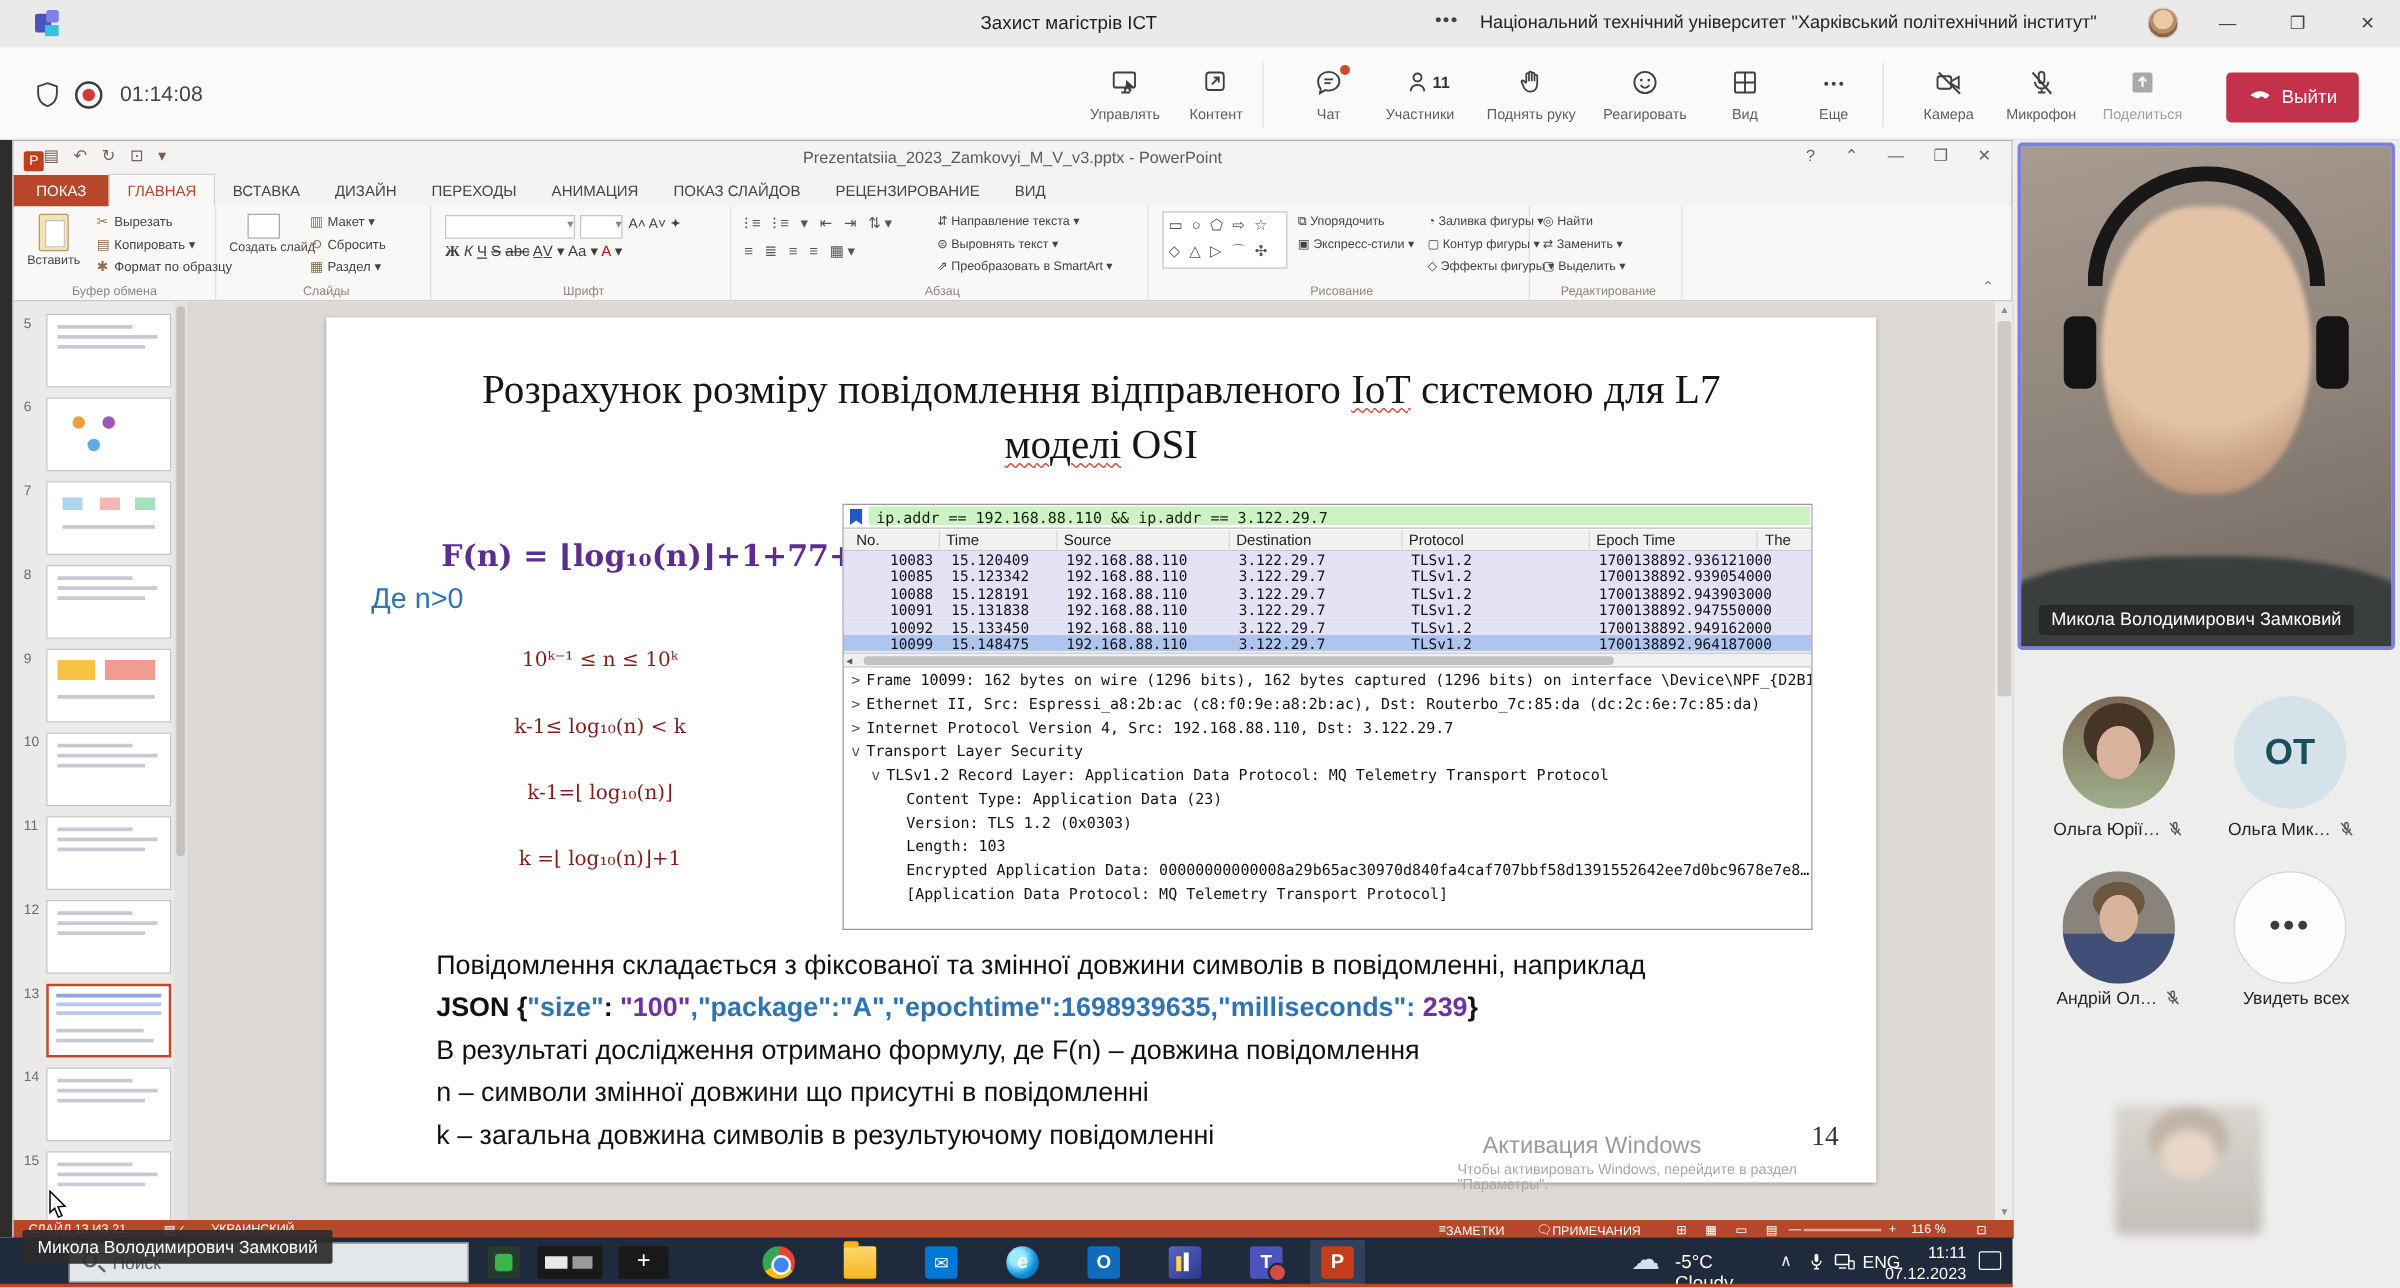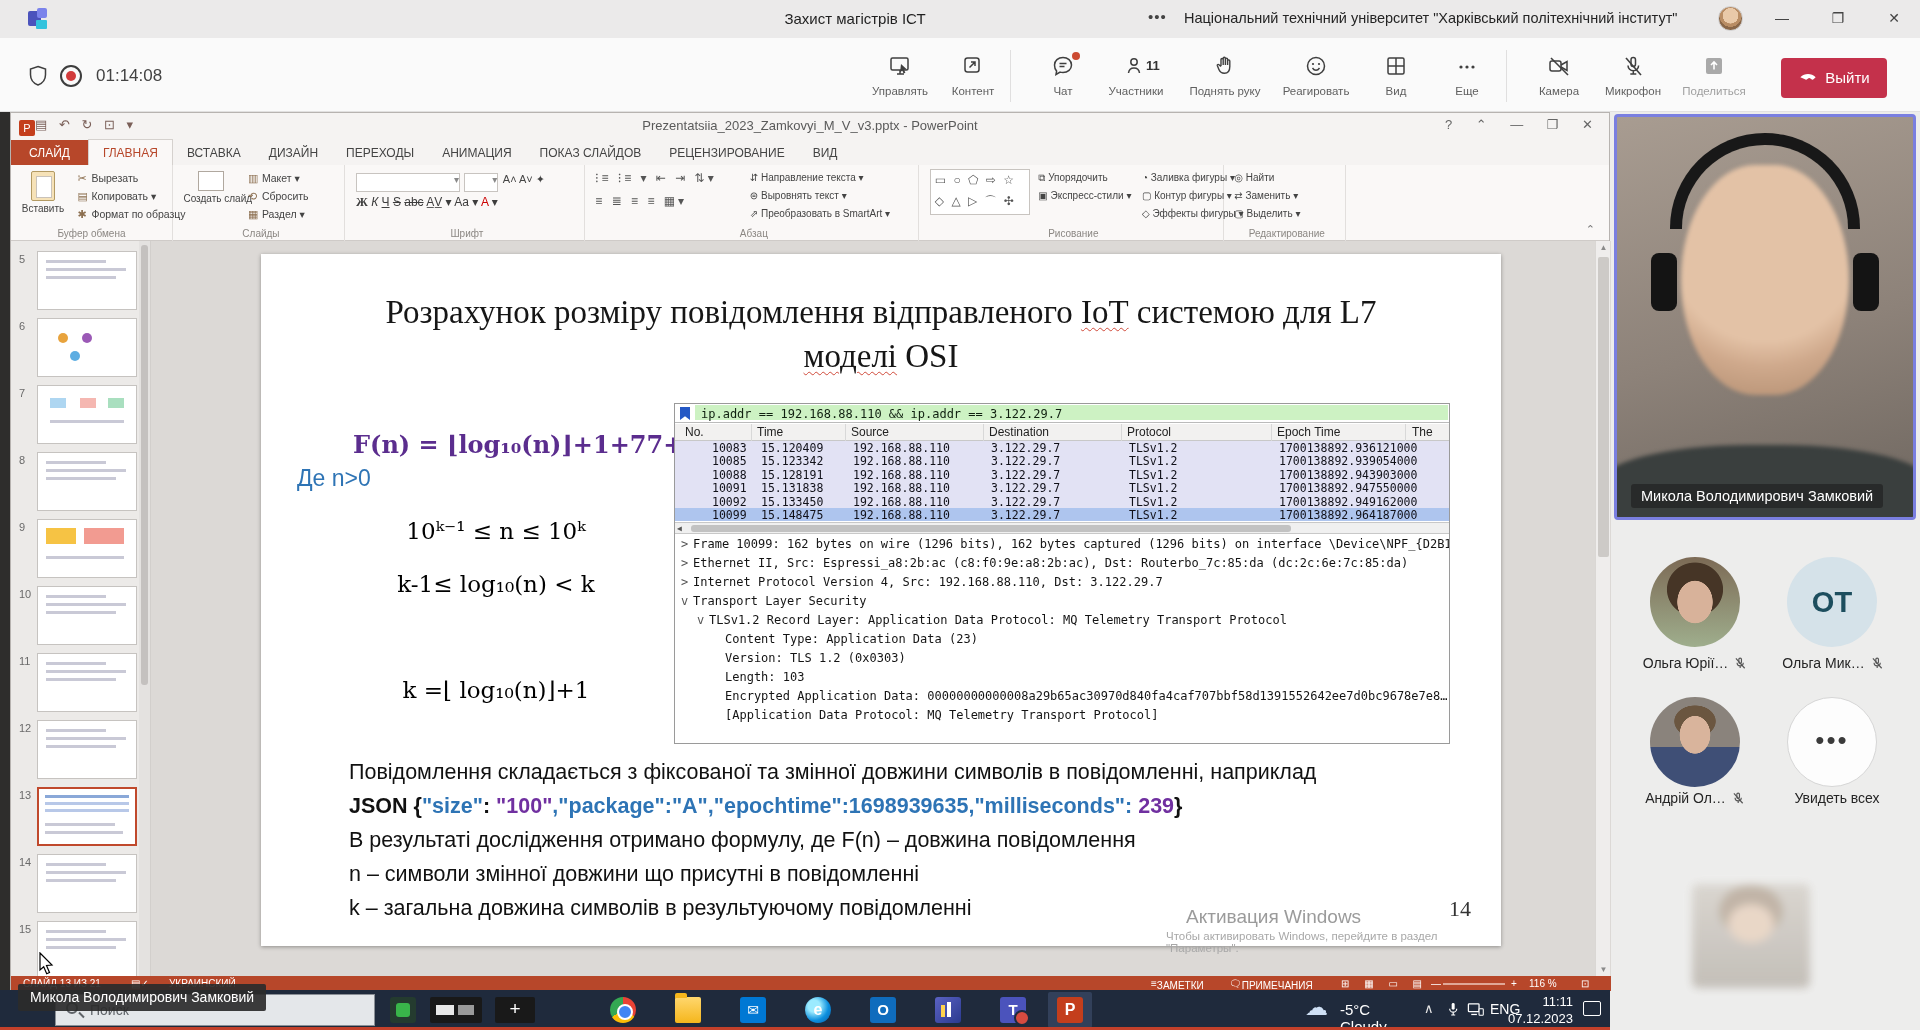--- a/index.html
+++ b/index.html
@@ -111,21 +111,21 @@
   .vscroll { position:absolute; left:1584px; top:0; width:15px; height:735px; background:#efedec; border-left:1px solid #dad7d4;}
   .vscroll .vthumb { position:absolute; left:2px; top:16px; width:11px; height:300px; background:#cdcac7; border-radius:2px;}
   .vscroll .arr { position:absolute; left:0; width:15px; text-align:center; font-size:8px; color:#8a8a8a; }
 
   
   .slide { position:absolute; left:250px; top:13px; width:1240px; height:692px; background:#fff; box-shadow:0 1px 4px rgba(0,0,0,.35); }
   .stitle { position:absolute; left:0; width:1240px; text-align:center; font-family:"Liberation Serif",serif; font-size:33px; color:#161616; }
   .sq { text-decoration:underline wavy #d04a3a 1px; text-underline-offset:4px; }
   .formula-main { position:absolute; left:92px; top:176px; font-family:"DejaVu Serif","DejaVu Sans",serif; font-weight:bold; font-size:24px; color:#5b2d8e; }
   .formula-cond { position:absolute; left:36px; top:211px; font-size:23px; color:#2e74b5; }
-  .mathline { position:absolute; left:70px; width:330px; text-align:center; font-family:"DejaVu Serif","DejaVu Sans",serif; font-size:23px; color:#000000; }
+  .mathline { position:absolute; left:54px; width:330px; text-align:center; font-family:"DejaVu Serif","DejaVu Sans",serif; font-size:16px; color:#7f1d1d; }
   .sbody { position:absolute; left:88px; font-size:21.5px; color:#111; white-space:nowrap; }
   .sbody.json { font-weight:bold; }
   .c-k{color:#111;} .c-b{color:#2e74b5;} .c-p{color:#7030a0;}
   .wm1 { position:absolute; left:905px; top:652px; font-size:19px; color:#9b9b9b;margin-left:20px; }
   .wm2 { position:absolute; left:905px; top:676px; font-size:11.5px; color:#a8a8a8; }
   .pagenum { position:absolute; left:1188px; top:642px; font-family:"Liberation Serif",serif; font-size:22px; color:#333; }
 
   
   .ws { position:absolute; left:413px; top:149px; width:776px; height:341px; background:#fff; border:1px solid #9a9a9a; font-family:"DejaVu Sans Mono","Liberation Mono",monospace; }
   .ws-filter { position:absolute; left:0; top:0; width:100%; height:19px; background:#fff; border-bottom:1px solid #bbb; }
@@ -343,21 +343,21 @@
     <div class="selfview"></div>
   </div>
 
   <div class="darkstrip"></div>
   <div class="ppt">
     <div class="ppt-titlebar">
       <span class="qa"><span class="plogo">P</span>▤ ↶ ↻ ⊡ ▾</span>
       <div class="ppt-title">Prezentatsiia_2023_Zamkovyi_M_V_v3.pptx - PowerPoint</div>
       <div class="ppt-ctrls">? ⌃ — ❐ ✕</div>
     </div>
-    <div class="tabs"><span class="tab file">СЛАЙД</span><span class="tab active">ГЛАВНАЯ</span><span class="tab">ВСТАВКА</span><span class="tab">ДИЗАЙН</span><span class="tab">ПЕРЕХОДЫ</span><span class="tab">АНИМАЦИЯ</span><span class="tab">ПОКАЗ СЛАЙДОВ</span><span class="tab">РЕЦЕНЗИРОВАНИЕ</span><span class="tab">ВИД</span></div>
+    <div class="tabs"><span class="tab file">ПОКАЗ</span><span class="tab active">ГЛАВНАЯ</span><span class="tab">ВСТАВКА</span><span class="tab">ДИЗАЙН</span><span class="tab">ПЕРЕХОДЫ</span><span class="tab">АНИМАЦИЯ</span><span class="tab">ПОКАЗ СЛАЙДОВ</span><span class="tab">РЕЦЕНЗИРОВАНИЕ</span><span class="tab">ВИД</span></div>
     <div class="ribbon">
       <div class="rgroup" style="width:162px">
         <div class="bigbtn"><span class="ic clip-ic"></span><span>Вставить</span></div>
         <div class="stack">
           <div class="sb"><span class="g">✂</span><span>Вырезать</span></div>
           <div class="sb"><span class="g">▤</span><span>Копировать</span> ▾</div>
           <div class="sb"><span class="g">✱</span><span>Формат по образцу</span></div>
         </div>
         <div class="rglabel">Буфер обмена</div>
       </div>
@@ -610,20 +610,21 @@
         <div class="sbody json" style="top:540px"><span class="c-k">JSON {</span><span class="c-b">"size"</span><span class="c-k">: </span><span class="c-p">"100"</span><span class="c-b">,"package":"A","epochtime":1698939635,"milliseconds": </span><span class="c-p">239</span><span class="c-k">}</span></div>
         <div class="sbody" style="top:574px">В результаті дослідження отримано формулу, де F(n) – довжина повідомлення</div>
         <div class="sbody" style="top:608px">n – символи змінної довжини що присутні в повідомленні</div>
         <div class="sbody" style="top:642px">k – загальна довжина символів в результуючому повідомленні</div>
 
         <div class="wm1">Активация Windows</div>
         <div class="wm2">Чтобы активировать Windows, перейдите в раздел "Параметры".</div>
         <div class="pagenum">14</div>
       <div class="mathline" style="top: 264px;">10ᵏ⁻¹ ≤  n ≤  10ᵏ</div>
           <div class="mathline" style="top: 317px;">k-1≤ log₁₀(n)  &lt;  k</div>
+          <div class="mathline" style="top: 370px;">k-1=⌊ log₁₀(n)⌋</div>
           <div class="mathline" style="top: 423px;">k =⌊ log₁₀(n)⌋+1</div>
         </div>
 
       <div class="vscroll">
           <span class="arr" style="top:2px">▲</span>
           <div class="vthumb"></div>
           <span class="arr" style="bottom:2px">▼</span>
         </div>
     </div>
 

